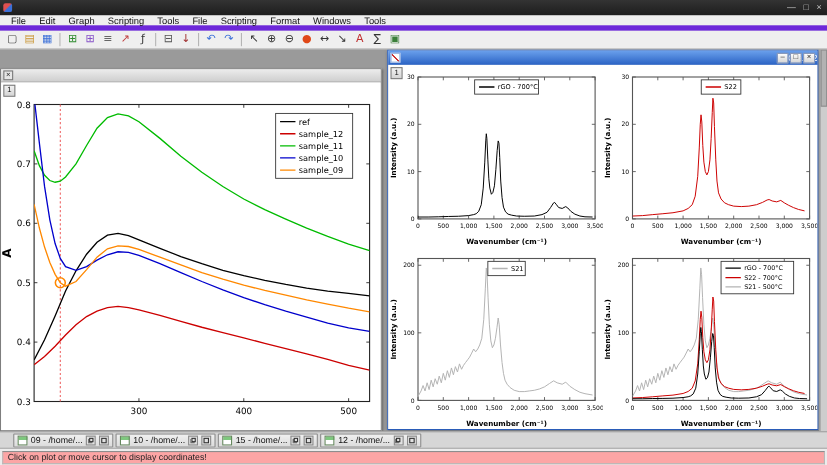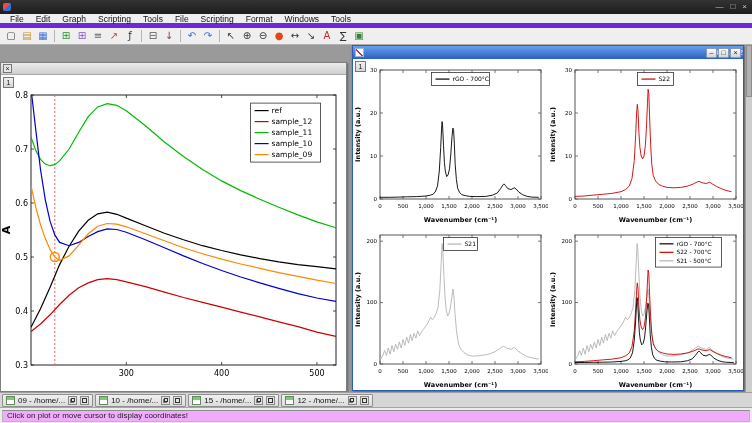--- a/index.html
+++ b/index.html
@@ -42,30 +42,30 @@
   .g2-btns{position:absolute;right:2px;top:1.5px;display:flex;gap:1px}
   .g2-btn{width:11px;height:10px;border:1px solid #8899bb;border-radius:1px;background:linear-gradient(#fdfdfd,#d4d4d4);font-size:7px;line-height:7px;display:flex;align-items:center;justify-content:center;padding:0;color:#222}
   .g2-content{position:relative;width:390px;height:331px;background:#fff}
   .g2-grid{position:absolute;left:0;top:0;width:390px;height:330px;display:flex;flex-wrap:wrap}
 
   
   .ws-scroll{position:absolute;right:0;top:0;width:7px;height:347px;background:#cdcdcd;border-left:1px solid #9b9b9b}
   .ws-thumb{position:absolute;left:0;top:0;width:6px;height:52px;background:#b2b2b2;border:1px solid #8d8d8d}
 
   
-  .tabbar{position:absolute;top:392px;left:0;width:752px;height:15px;background:#d6d6d6;border-top:1px solid #9f9f9f;display:flex;align-items:center;padding-left:2px;gap:2px}
+  .tabbar{position:absolute;top:392px;left:0;width:752px;height:15px;background:#d6d6d6;border-top:1px solid #9f9f9f;display:flex;align-items:center;padding-left:12px;gap:2px}
   .wtab{height:13px;display:flex;align-items:center;gap:3px;padding:0 3px;background:linear-gradient(#f0f0f0,#dcdcdc);border:1px solid #8f8f8f;border-radius:1px;font-size:8px;color:#111}
   .tbl-ico{width:9px;height:9px;border:1px solid #66885f;background:linear-gradient(#7ec87e,#7ec87e) 0 0/9px 3px no-repeat,#fff}
   .tab-btn{width:9px;height:9px;border:1px solid #8a8a8a;background:#e2e2e2;display:flex;align-items:center;justify-content:center;padding:0}
   .sqa{width:5px;height:5px;border:1px solid #333}
   .sqb{width:4px;height:4px;border:1px solid #333;box-shadow:-1px 1px 0 #777}
 
   
   .statusbar{position:absolute;top:407px;left:0;width:752px;height:16px;background:#ececec;border-top:1px solid #a5a5a5;display:flex;align-items:center;padding:0 2px}
-  .status-cell{flex:1;height:12px;border:1px solid #b8b8b8;border-top-color:#8d8d8d;background:#f0abfc;font-size:8px;color:#222;display:flex;align-items:center;padding-left:4px}
+  .status-cell{flex:1;height:12px;border:1px solid #b8b8b8;border-top-color:#8d8d8d;background:#fca5a5;font-size:8px;color:#222;display:flex;align-items:center;padding-left:4px}
 
   svg text{font-family:"DejaVu Sans",sans-serif}
 </style>
 </head>
 <body>
 
 <div class="app">
 
   <div class="titlebar">
     <span class="app-icon"></span>

